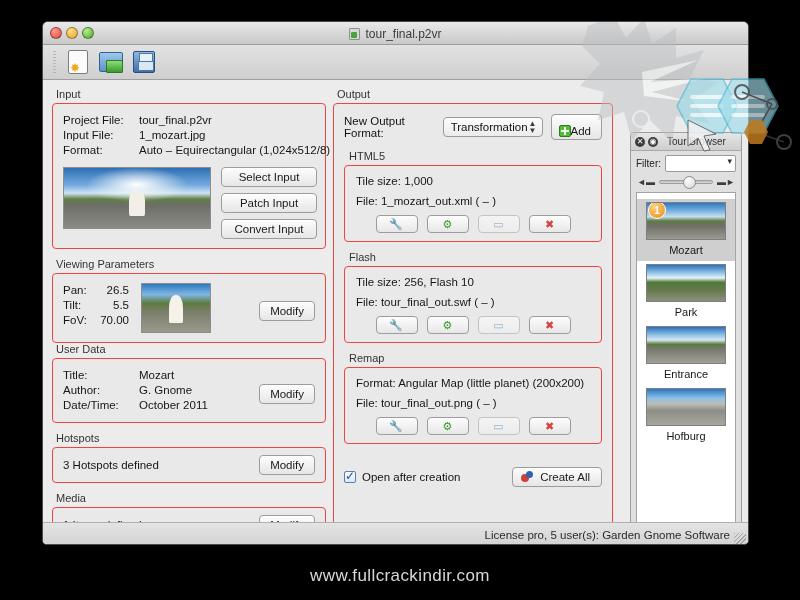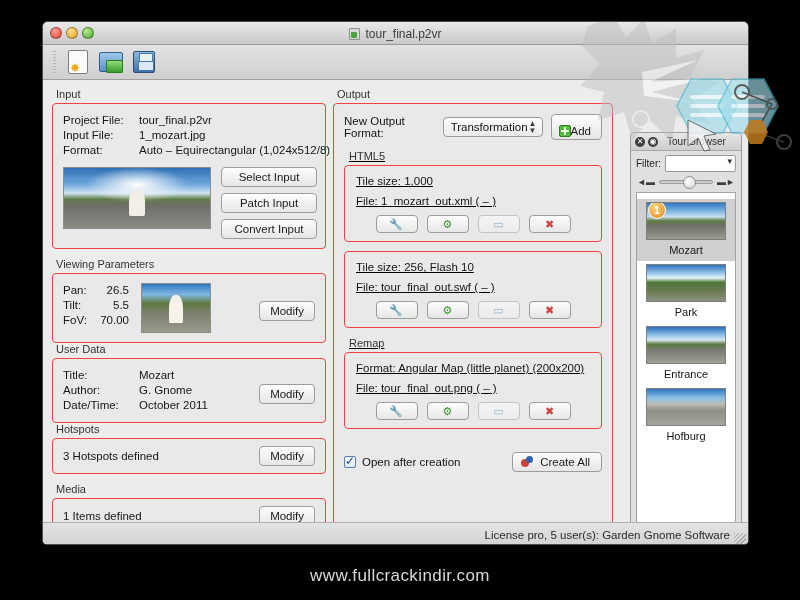--- a/index.html
+++ b/index.html
@@ -149,21 +149,21 @@
   }
   .btn-add { display: flex; align-items: center; padding: 10px 10px 2px 7px; text-align: right; }
   .plus {
     width: 12px; height: 12px; background: #53bb3c; border: 1px solid #2e7a20;
     border-radius: 2px; position: relative;
   }
   .plus:before, .plus:after { content: ""; position: absolute; background: #eaffe4; }
   .plus:before { left: 4px; top: 1px; width: 2px; height: 8px; }
   .plus:after  { left: 1px; top: 4px; width: 8px; height: 2px; }
 
-  .out-list { padding: 10px; text-decoration: underline; }
+  .out-list { padding: 10px; }
   .out-card { margin-bottom: 9px; }
   .out-card .grp-label { margin-left: 5px; }
   .out-body { padding: 9px 11px 8px 11px; }
   .out-line { font-size: 11.5px; color: #161616; margin-bottom: 8px; }
   .icon-row { display: flex; gap: 9px; justify-content: center; margin-top: 4px; }
   .ibtn {
     width: 42px; height: 18px; border: 1px solid #9c9c9c; border-radius: 4px;
     background: linear-gradient(#fdfdfd, #e7e7e7); position: relative; cursor: pointer;
   }
   .ibtn.disabled { background: linear-gradient(#f4f4f4, #ececec); border-color: #c3c3c3; }
@@ -370,21 +370,21 @@
                 <div class="kv">
                   <div class="k">Date/Time:</div>
                   <div class="v">October 2011</div>
                 </div>
               </div>
               <button class="btn" style="margin-top:16px">Modify</button>
             </div>
           </div>
         </div>
 
-        <div class="grp-label" style="">Hotspots</div>
+        <div class="grp-label" style="margin-top:9px">Hotspots</div>
         <div class="box">
           <div class="box-inner" style="padding:7px 10px">
             <div class="mini-row">
               <div class="lbl">3 Hotspots defined</div>
               <button class="btn">Modify</button>
             </div>
           </div>
         </div>
 
         <div class="grp-label" style="margin-top:9px">Media</div>
@@ -434,20 +434,21 @@
                       </div>
                     <div class="ibtn">
                         <span class="gl gl-del">✖</span>
                       </div>
                   </div>
                 </div>
               </div>
             </div>
 
             <div class="out-card">
+              <div class="grp-label">Flash</div>
               <div class="box">
                 <div class="out-body">
                   <div class="out-line">Tile size: 256, Flash 10</div>
                   <div class="out-line">File: tour_final_out.swf ( – )</div>
                   <div class="icon-row">
                     <div class="ibtn">
                         <span class="gl gl-wrench">🔧</span>
                       </div>
                     <div class="ibtn">
                         <span class="gl gl-gears">⚙</span>

